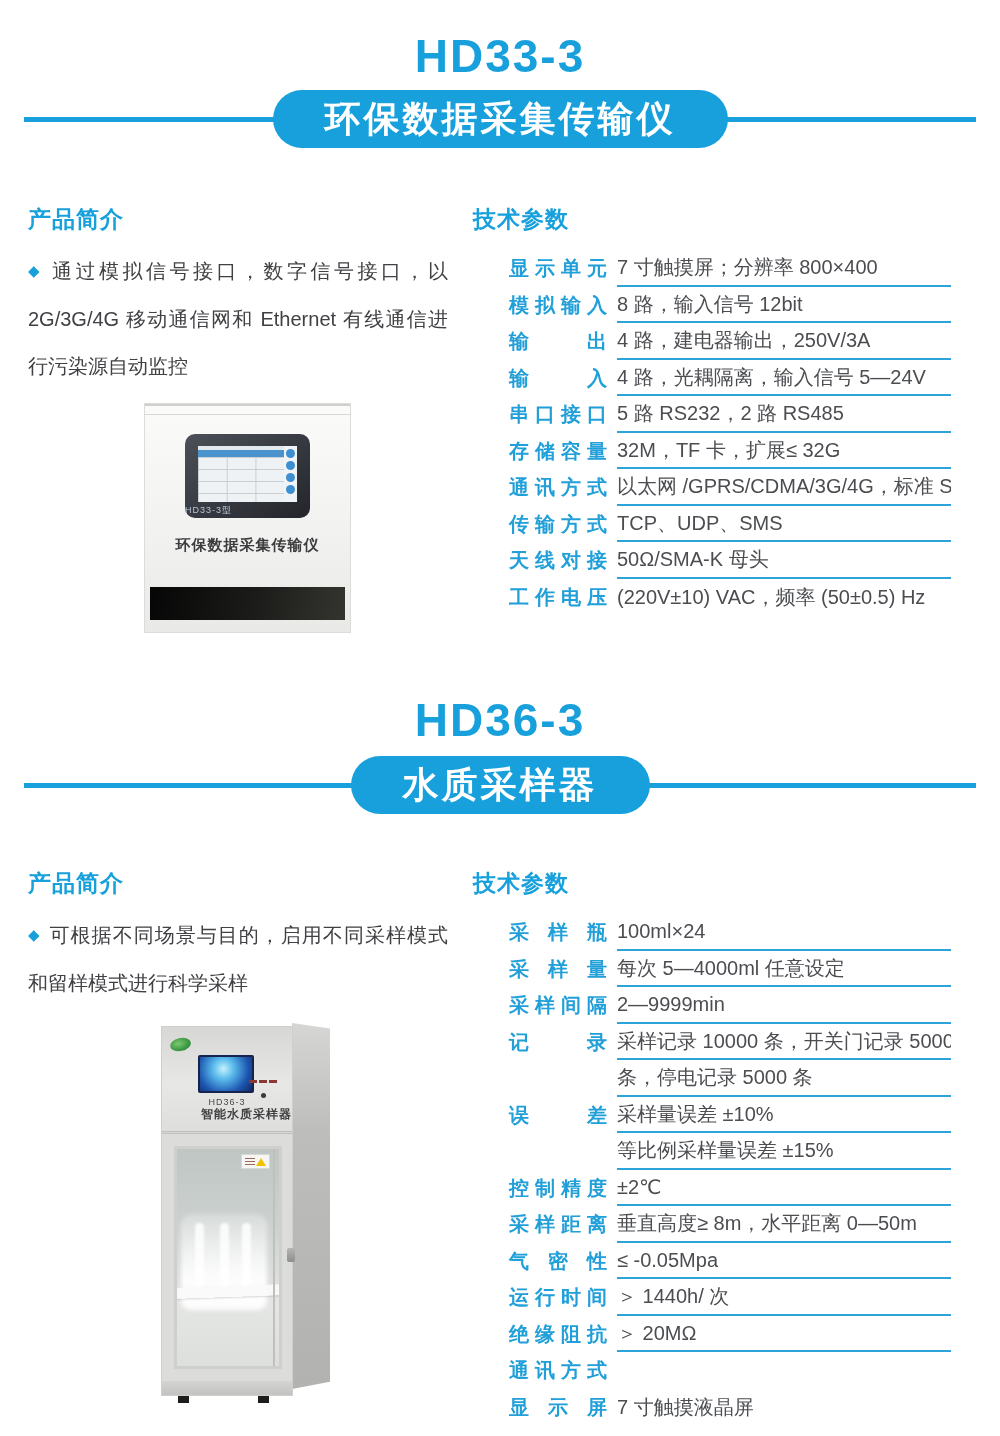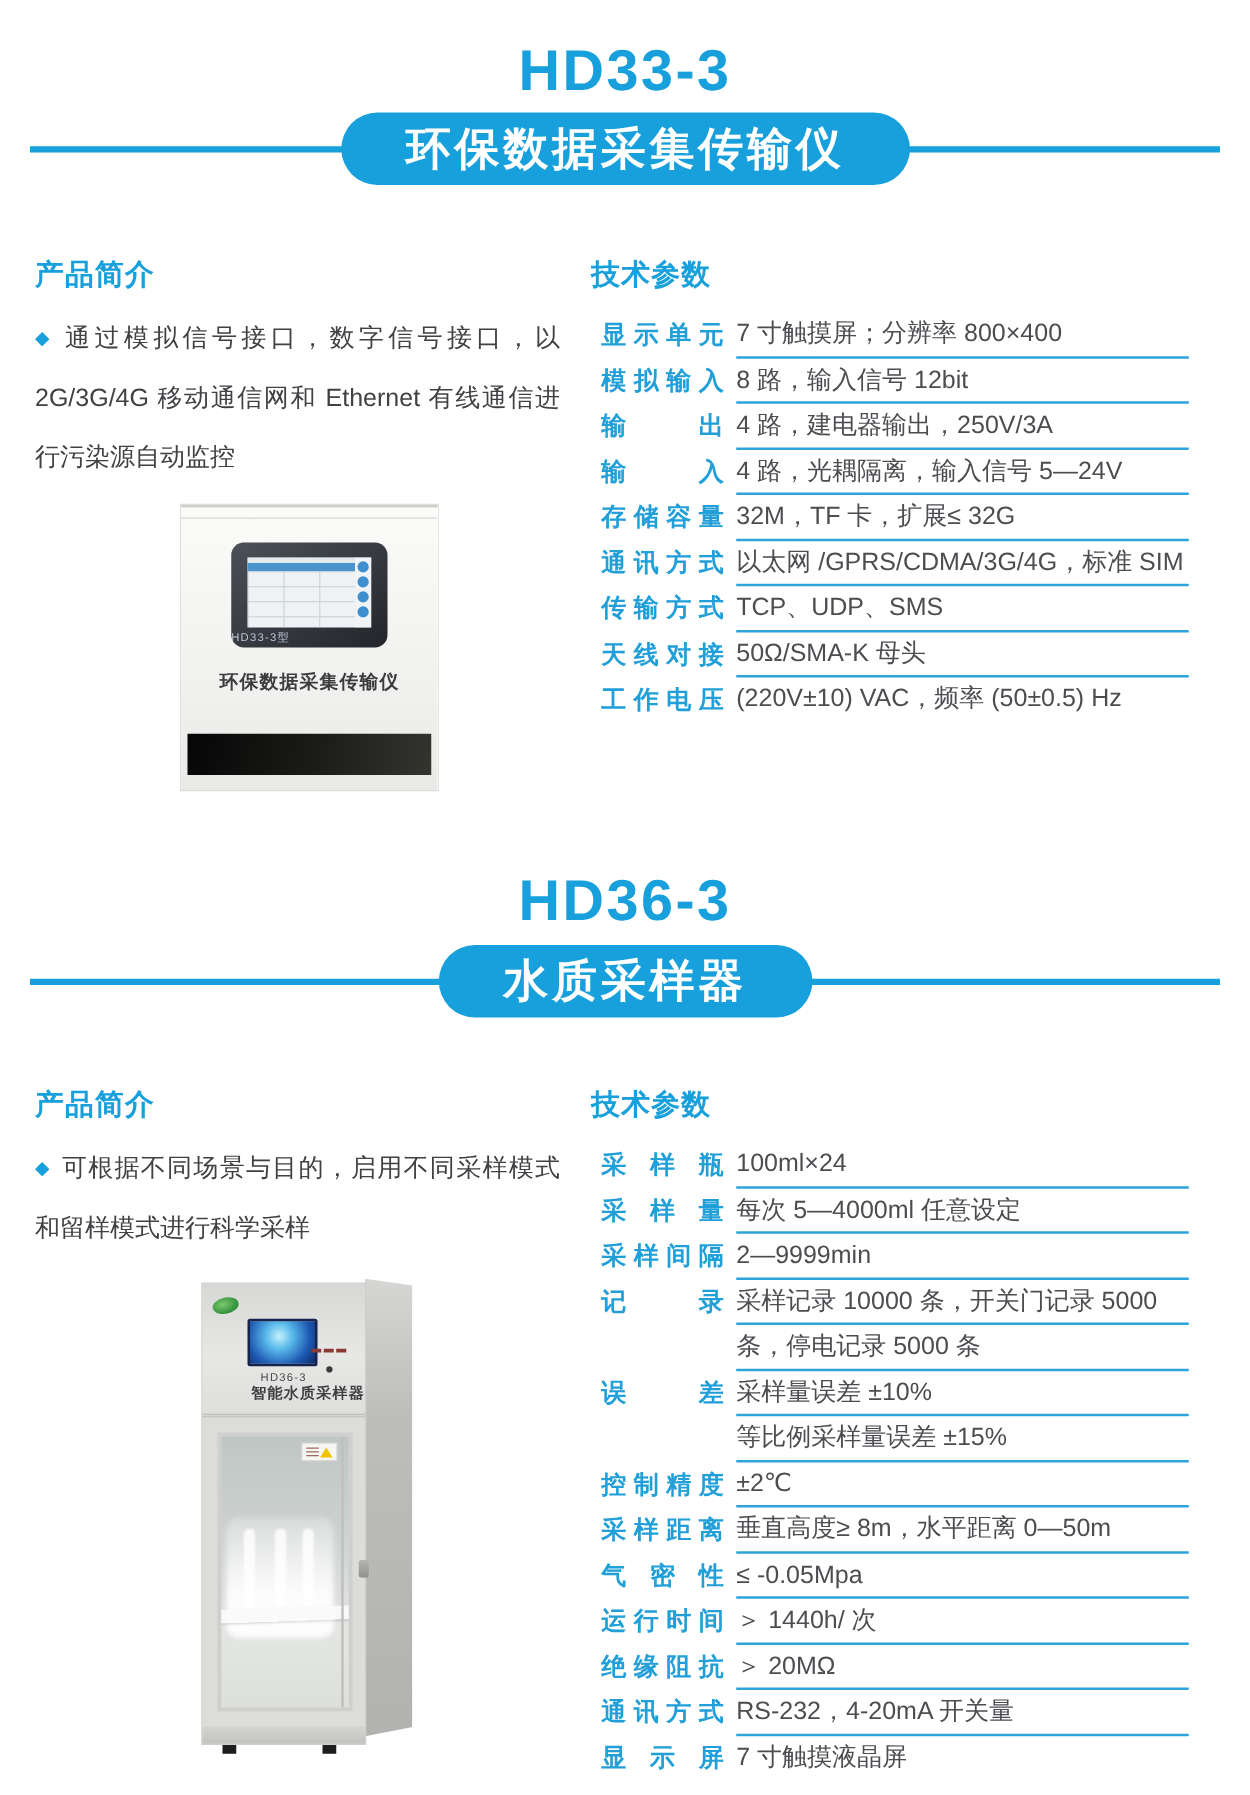--- a/index.html
+++ b/index.html
@@ -27,21 +27,21 @@
     font-size:23px;font-weight:700;color:#17a0db;letter-spacing:1px;
     line-height:30px;margin:0 0 14px 0;
   }
   .intro-text{
     margin:0;font-size:20px;line-height:47px;color:#404144;
     text-align:justify;
   }
   .diamond{color:#17a0db;font-size:15px;margin-right:9px;position:relative;top:-2px;}
   
   .spec-table{margin-top:16px;}
-  .spec-row{display:flex;align-items:flex-start;height:36.5px;}
+  .spec-row{display:flex;align-items:center;height:36.5px;margin-left:28px;}
   .spec-label{
     width:98px;flex:none;color:#219fd8;font-size:20px;font-weight:600;
     text-align:justify;text-align-last:justify;
     display:block;line-height:36.5px;margin-left:8px;
   }
   .spec-value{
     flex:1;margin-left:10px;color:#4b4d51;font-size:20px;line-height:34.5px;
     border-bottom:2px solid #2da4d9;white-space:nowrap;overflow:hidden;
   }
   .spec-row:last-child .spec-value{border-bottom:none;}
@@ -199,20 +199,24 @@
         <div class="spec-label">模拟输入</div>
         <div class="spec-value">8 路，输入信号 12bit</div>
       </div>
     <div class="spec-row">
         <div class="spec-label">输出</div>
         <div class="spec-value">4 路，建电器输出，250V/3A</div>
       </div>
     <div class="spec-row">
         <div class="spec-label">输入</div>
         <div class="spec-value">4 路，光耦隔离，输入信号 5—24V</div>
+      </div>
+    <div class="spec-row">
+        <div class="spec-label">串口接口</div>
+        <div class="spec-value">5 路 RS232，2 路 RS485</div>
       </div>
     <div class="spec-row">
         <div class="spec-label">存储容量</div>
         <div class="spec-value">32M，TF 卡，扩展≤ 32G</div>
       </div>
     <div class="spec-row">
         <div class="spec-label">通讯方式</div>
         <div class="spec-value">以太网 /GPRS/CDMA/3G/4G，标准 SIM 卡</div>
       </div>
     <div class="spec-row">
@@ -324,20 +328,19 @@
     <div class="spec-row">
         <div class="spec-label">运行时间</div>
         <div class="spec-value">＞ 1440h/ 次</div>
       </div>
     <div class="spec-row">
         <div class="spec-label">绝缘阻抗</div>
         <div class="spec-value">＞ 20MΩ</div>
       </div>
     <div class="spec-row">
         <div class="spec-label">通讯方式</div>
-        <div class="spec-value">RS-232，4-20mA 开关量</div>
       </div>
     <div class="spec-row">
         <div class="spec-label">显示屏</div>
         <div class="spec-value">7 寸触摸液晶屏</div>
       </div>
   </div>
 </div>
 
 </body></html>

